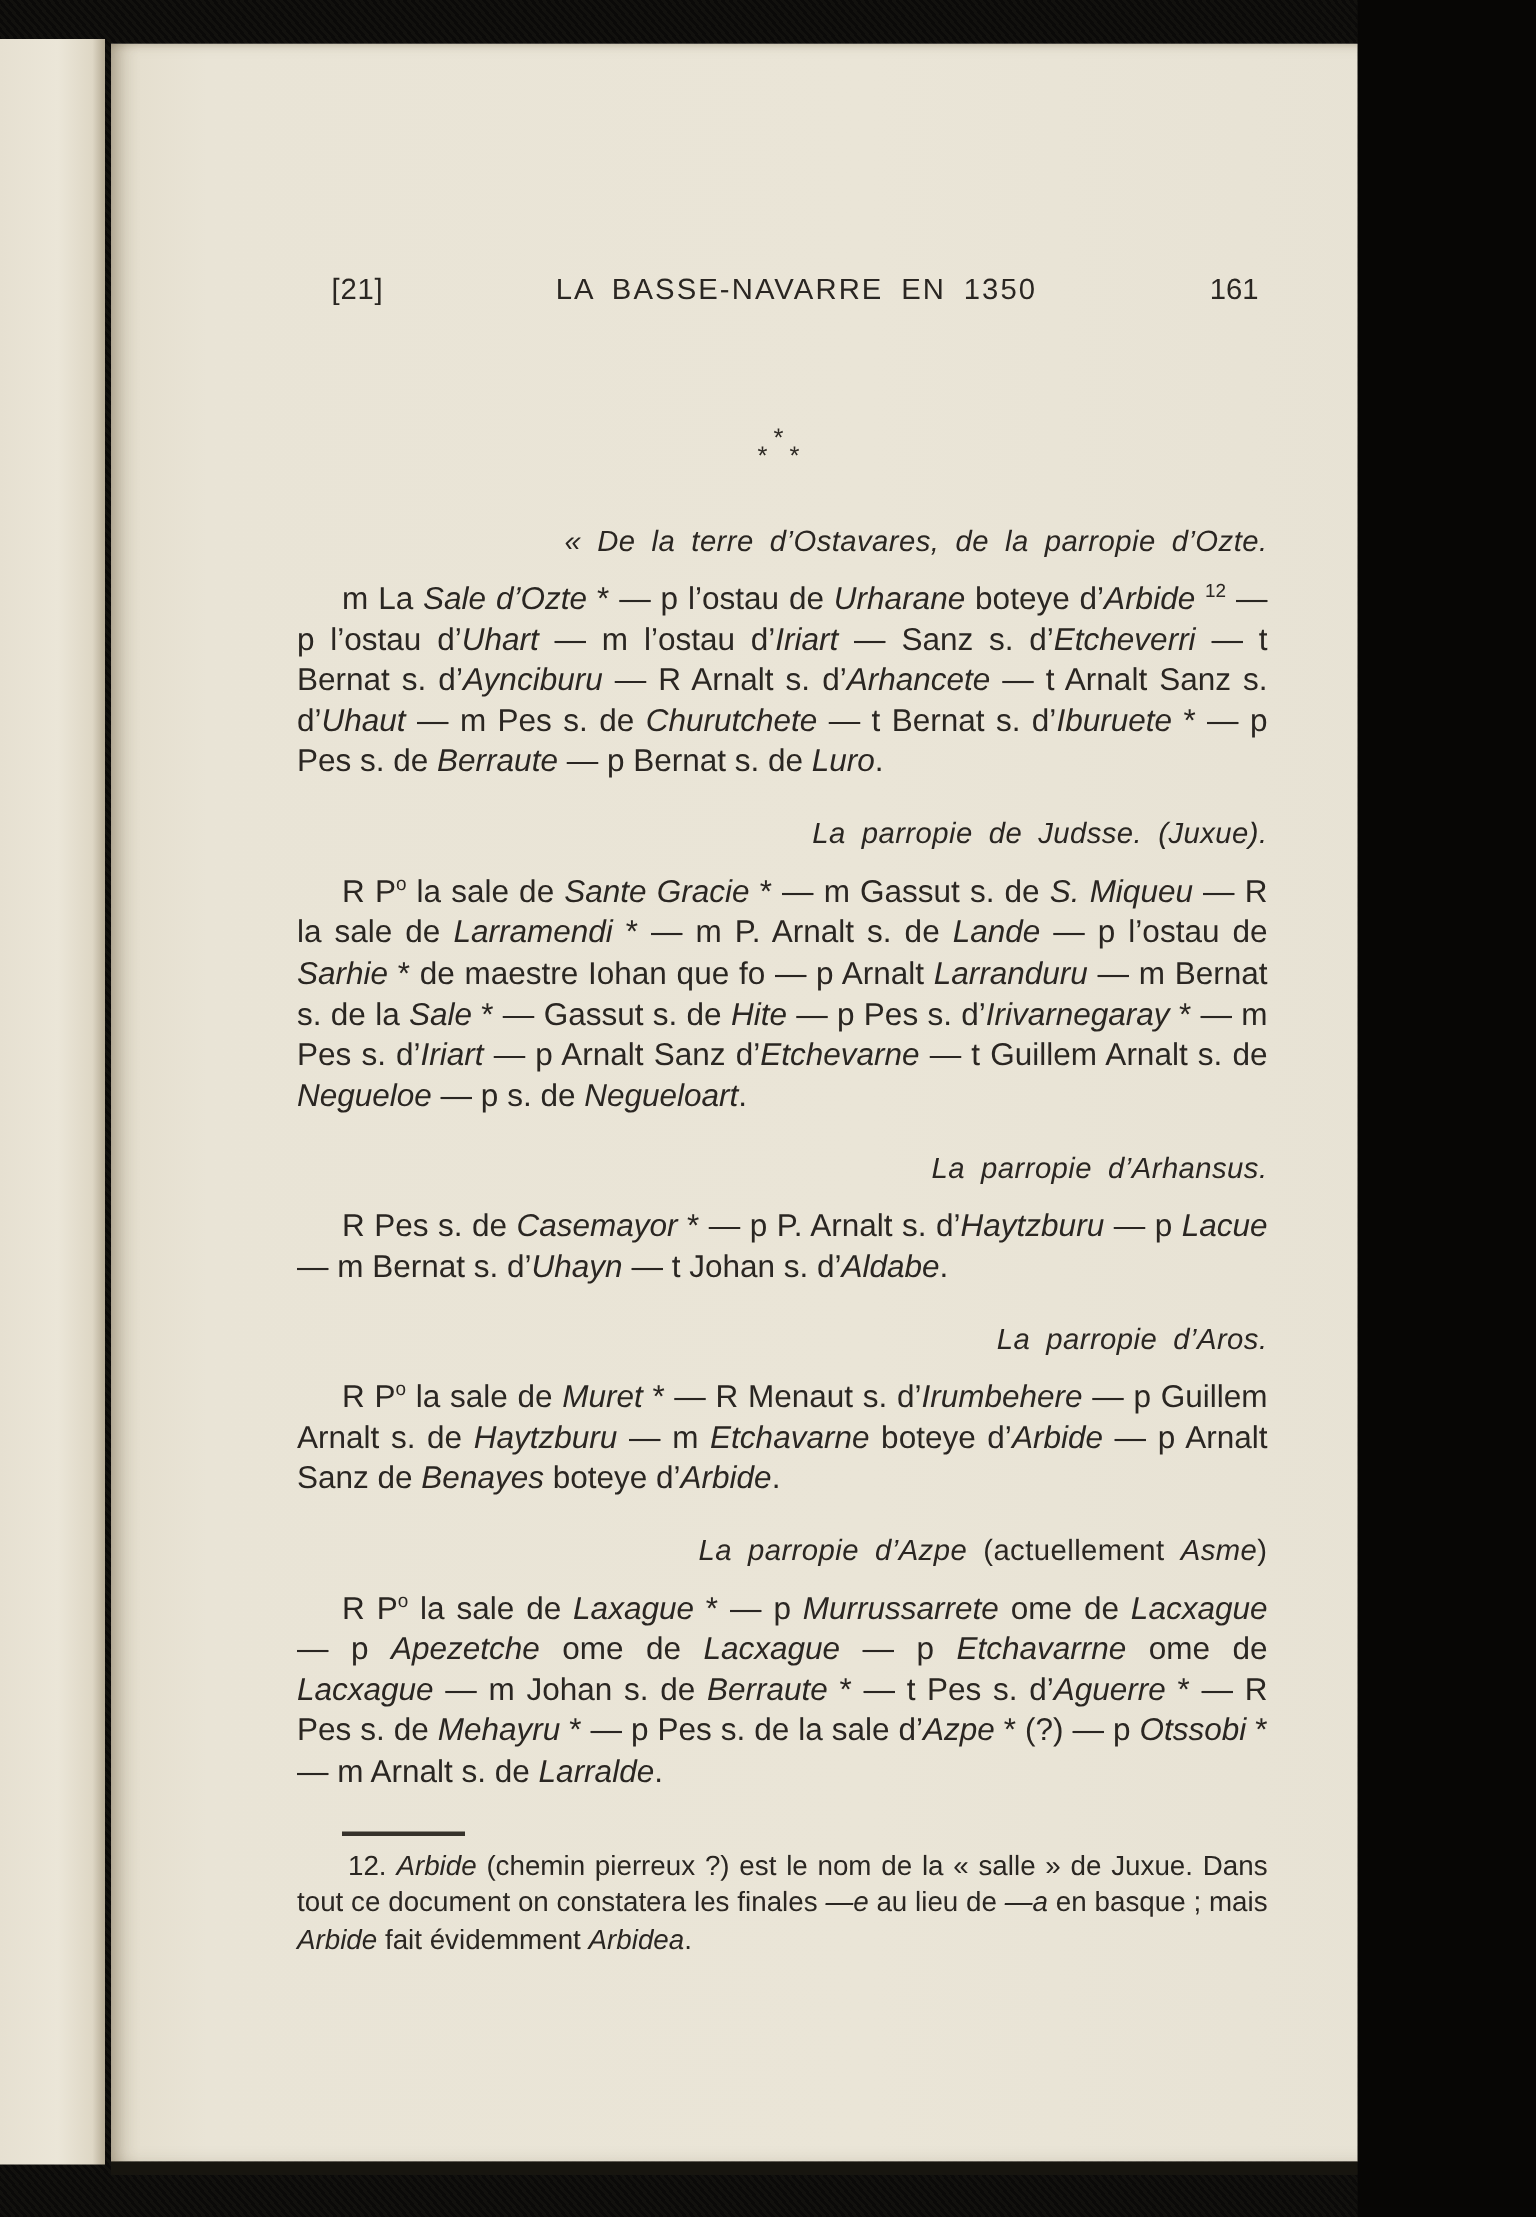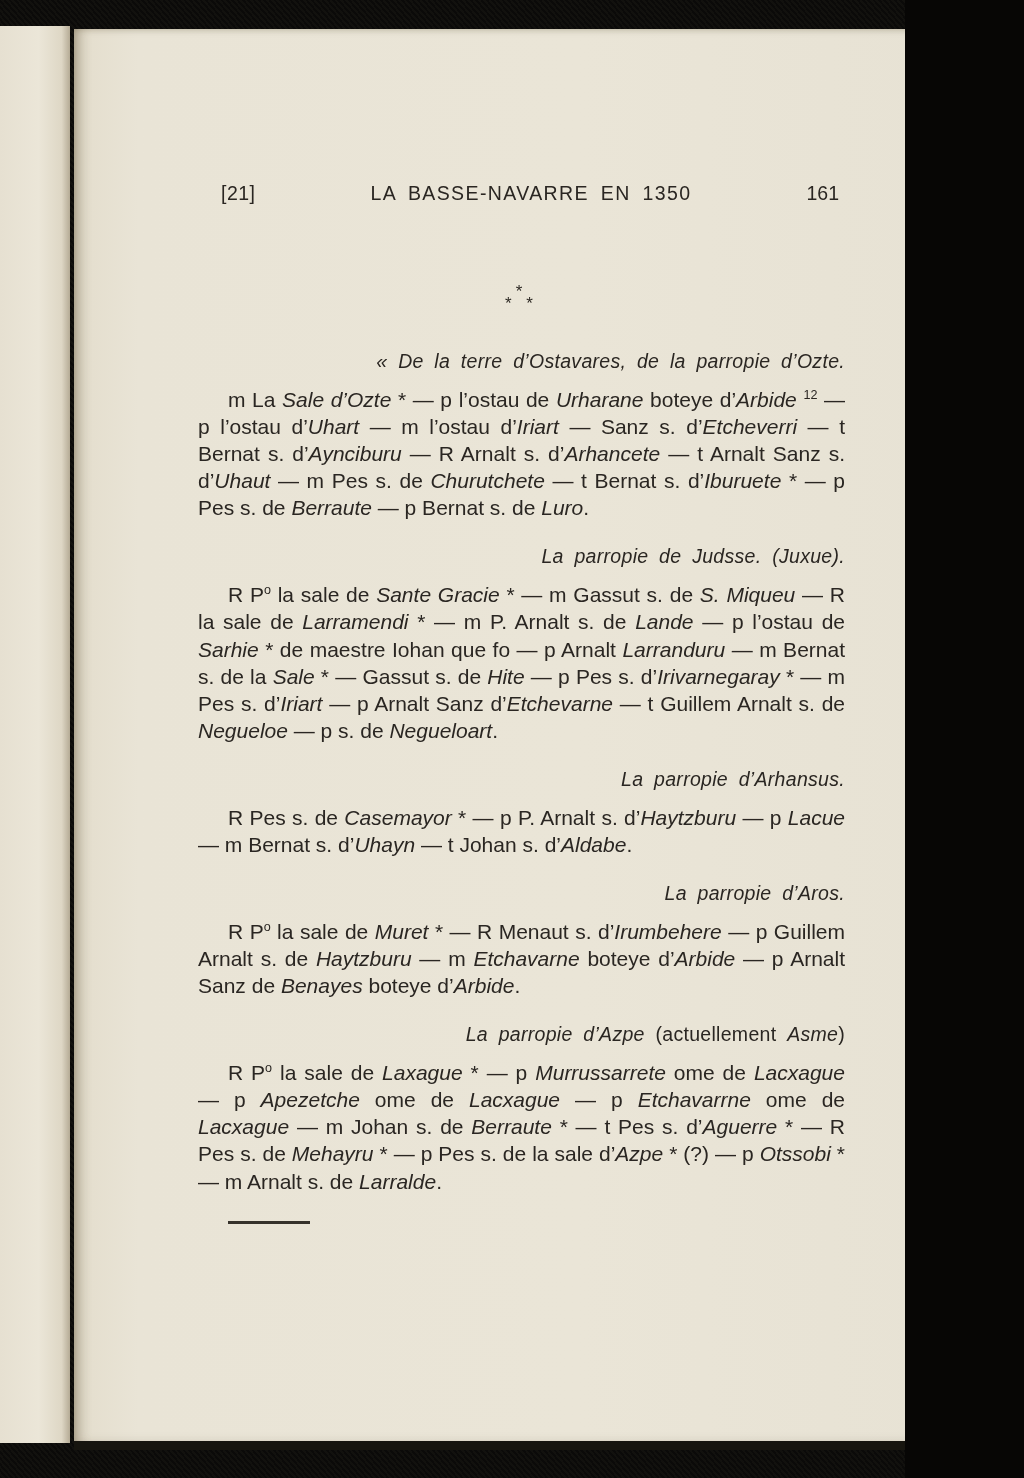--- a/index.html
+++ b/index.html
@@ -101,16 +101,17 @@
         <h3 class="sec-head"><i>La parropie d’Aros.</i></h3>
         <p class="sec-body">R P<sup>o</sup> la sale de <i>Muret</i> * — R Menaut s. d’<i>Irumbehere</i> — p Guillem Arnalt s. de <i>Haytzburu</i> — m <i>Etchavarne</i> boteye d’<i>Arbide</i> — p Arnalt Sanz de <i>Benayes</i> boteye d’<i>Arbide</i>.</p>
       </section>
 
       <section>
         <h3 class="sec-head"><i>La parropie d’Azpe</i> (actuellement <i>Asme</i>)</h3>
         <p class="sec-body">R P<sup>o</sup> la sale de <i>Laxague</i> * — p <i>Murrussarrete</i> ome de <i>Lacxague</i> — p <i>Apezetche</i> ome de <i>Lacxague</i> — p <i>Etchavarrne</i> ome de <i>Lacxague</i> — m Johan s. de <i>Berraute</i> * — t Pes s. d’<i>Aguerre</i> * — R Pes s. de <i>Mehayru</i> * — p Pes s. de la sale d’<i>Azpe</i> * (?) — p <i>Otssobi</i> * — m Arnalt s. de <i>Larralde</i>.</p>
       </section>
 
       <div class="footnote-rule"></div>
+      <p class="footnote">12. <i>Arbide</i> (chemin pierreux ?) est le nom de la « salle » de Juxue. Dans tout ce document on constatera les finales <i>—e</i> au lieu de <i>—a</i> en basque ; mais <i>Arbide</i> fait évidemment <i>Arbidea</i>.</p>
 
     </div>
   </div>
 </div>
 
 </body></html>

